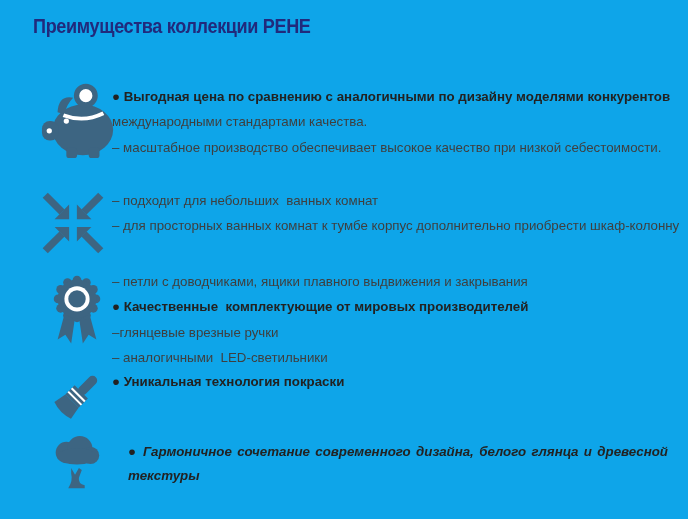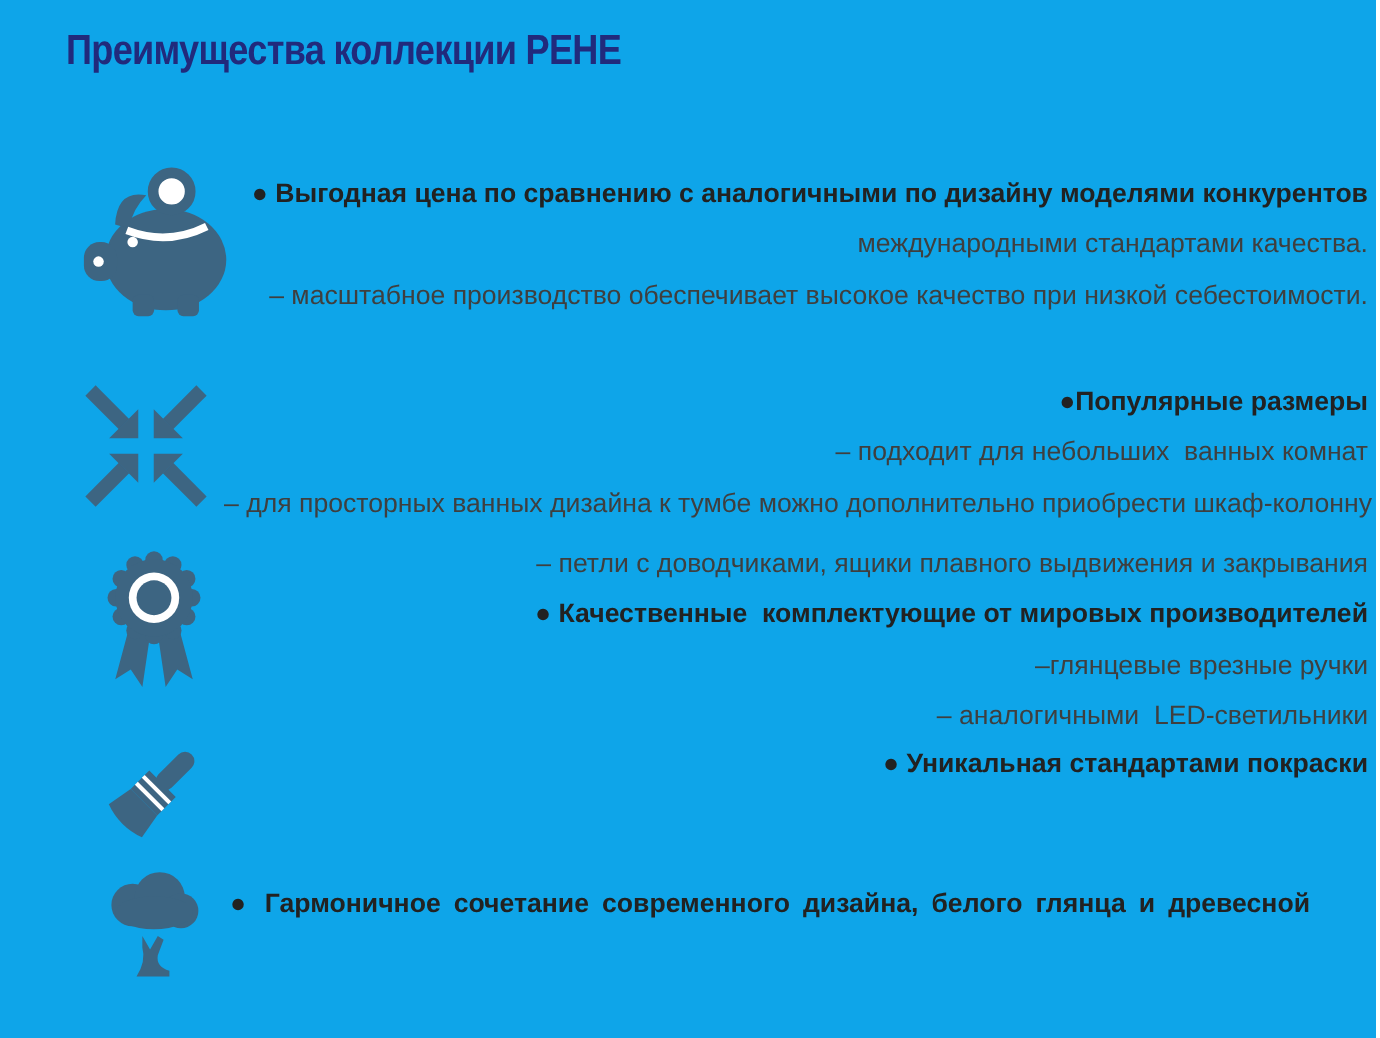--- a/index.html
+++ b/index.html
@@ -15,25 +15,25 @@
     font-size:21px;font-weight:bold;color:#212a7c;
     letter-spacing:-0.4px;
     transform:scaleX(0.86);transform-origin:left center;
     white-space:pre;
   }
   .icon{position:absolute;}
   .icon svg{display:block;width:100%;height:100%;}
   .textblock{position:absolute;left:112px;width:572px;}
   .tline{
     font-size:13.3px;color:#3f3f3f;
-    line-height:25.3px;white-space:pre;text-align:right;
+    line-height:25.3px;white-space:pre;
   }
   .tline.bold{font-weight:bold;color:#222222;}
   
-  .textblock.justify{left:115px;width:540px;}
+  .textblock.justify{left:128px;width:540px;font-style:italic;}
   .textblock.justify .tline{line-height:24px;}
   .textblock.justify .tline.stretch{
     white-space:normal;
     text-align:justify;text-align-last:justify;
   }
 </style>
 </head>
 <body>
 
 <div class="slide">
@@ -71,23 +71,22 @@
       </g>
       <g fill="#3d6582">
         <polygon points="28,28 28,13 13,28"></polygon>
         <polygon points="36,28 36,13 51,28"></polygon>
         <polygon points="28,36 13,36 28,51"></polygon>
         <polygon points="36,36 51,36 36,51"></polygon>
       </g>
     </svg>
   </div>
   <div class="textblock" style="top:188px;">
-    <div class="tline bold">●Популярные размеры</div>
     <div class="tline">– подходит для небольших  ванных комнат</div>
-    <div class="tline">– для просторных ванных дизайна к тумбе можно дополнительно приобрести шкаф-колонну</div>
+    <div class="tline">– для просторных ванных комнат к тумбе корпус дополнительно приобрести шкаф-колонну</div>
   </div>
 
   <div class="icon" style="left:46px;top:273px;width:62px;height:75px;">
     <svg viewBox="0 0 64 76" xmlns="http://www.w3.org/2000/svg">
       <g fill="#3d6582">
         <polygon points="19,42 30,45 26,72 20,63 12,68"></polygon>
         <polygon points="45,42 34,45 38,72 44,63 52,68"></polygon>
         <circle cx="51.5" cy="26" r="4.5"></circle>
           <circle cx="48.9" cy="35.7" r="4.5"></circle>
         <circle cx="41.7" cy="42.9" r="4.5"></circle>
@@ -120,31 +119,32 @@
           <rect x="-5" y="-30" width="10" height="25" rx="5"></rect>
           <rect x="-10" y="-8" width="20" height="14"></rect>
           <path d="M-10,6 L10,6 L12.5,20 Q0,24.5 -12.5,20 Z"></path>
         </g>
         <rect x="-10" y="-4.6" width="20" height="2.2" fill="#ffffff"></rect>
         <rect x="-10" y="0.6" width="20" height="2.2" fill="#ffffff"></rect>
       </g>
     </svg>
   </div>
   <div class="textblock" style="top:369px;">
-    <div class="tline bold">● Уникальная стандартами покраски</div>
+    <div class="tline bold">● Уникальная технология покраски</div>
   </div>
 
   <div class="icon" style="left:47px;top:436px;width:58px;height:62px;">
     <svg viewBox="0 0 60 64" xmlns="http://www.w3.org/2000/svg">
       <g fill="#3d6582">
         <circle cx="20" cy="17" r="11"></circle>
         <circle cx="34" cy="13" r="13"></circle>
         <circle cx="45" cy="20" r="9"></circle>
         <ellipse cx="31" cy="21" rx="20" ry="8.5"></ellipse>
         <path d="M25,33 L29,40 L33,33 L36,35 L33,43 Q32,49 39,51 L39,54 L22,54 Q27,46 25,39 Z"></path>
       </g>
     </svg>
   </div>
   <div class="textblock justify" style="top:440px;">
     <div class="tline bold stretch">● Гармоничное сочетание современного дизайна, белого глянца и древесной</div>
+    <div class="tline bold">текстуры</div>
   </div>
 
 </div>
 
 </body></html>

